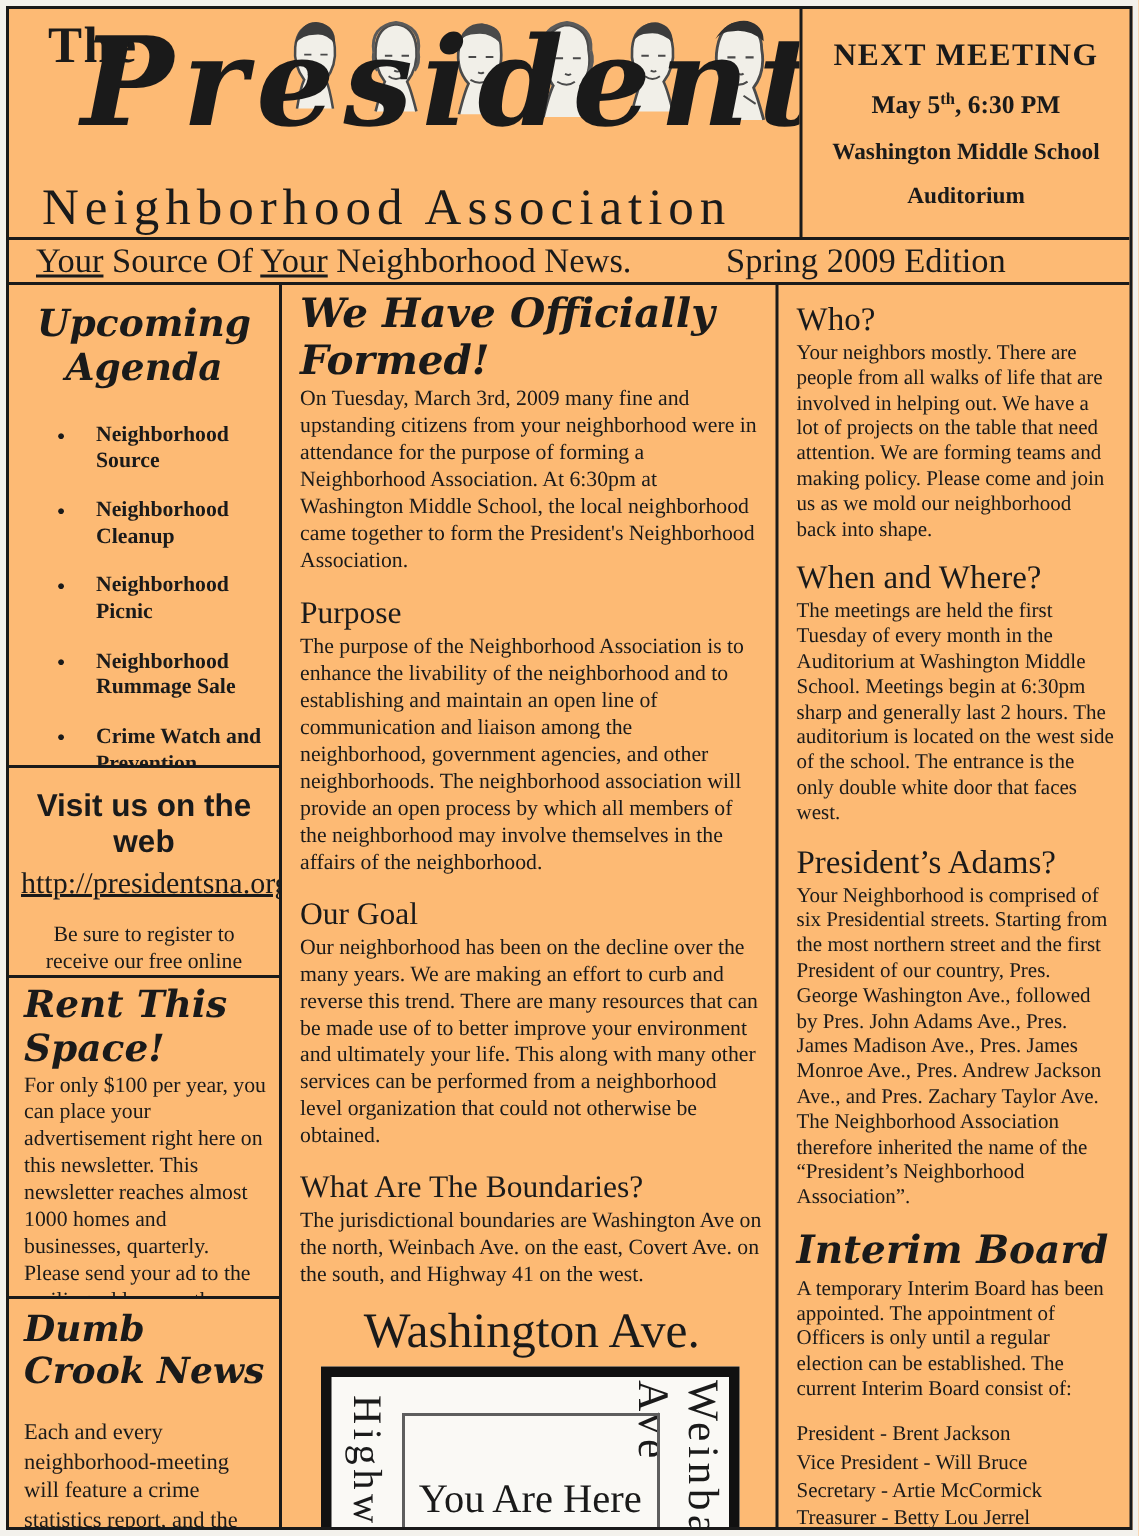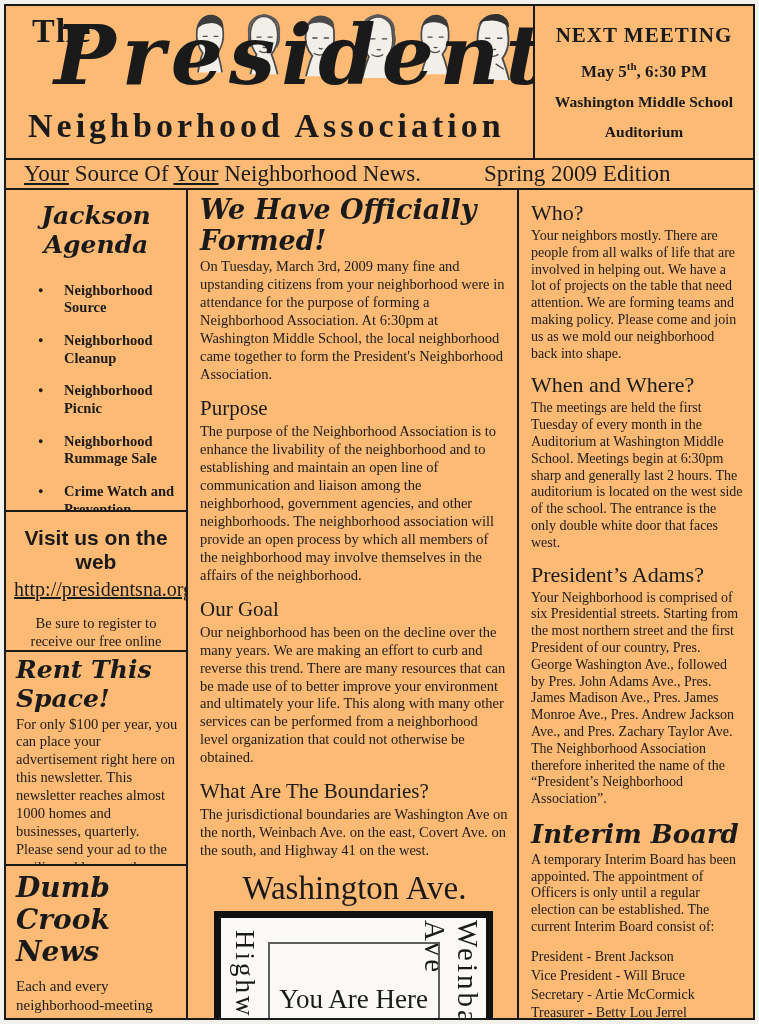--- a/index.html
+++ b/index.html
@@ -31,22 +31,22 @@
   }
   .portraits svg{display:block;}
   .script-title{
     position:absolute; left:48px; top:8px; z-index:2;
     font-family:"DejaVu Serif", serif;
     font-style:italic; font-weight:bold;
     font-size:82px; line-height:1; letter-spacing:6px;
     white-space:nowrap;
   }
   .subtitle{
-    position:absolute; left:22px; bottom:13px; z-index:2;
-    font-weight:bold; font-size:34px; letter-spacing:4px; white-space:nowrap;
+    position:absolute; left:22px; bottom:0px; z-index:2;
+    font-weight:normal; font-size:34px; letter-spacing:4px; white-space:nowrap;
   }
   .next-meeting{
     flex:0 0 206px;
     display:flex; flex-direction:column; align-items:center; justify-content:space-evenly;
     text-align:center; padding:6px 6px;
   }
   .nm-title{font-size:21px; font-weight:bold; letter-spacing:1px;}
   .nm-date{font-size:17px; font-weight:bold;}
   .nm-date sup{font-size:11px;}
   .nm-line{font-size:15.5px; font-weight:bold;}
@@ -80,21 +80,21 @@
     margin-bottom:15px; max-width:140px;
   }
   ul.agenda-list li::before{
     content:"\25CF"; position:absolute; left:-26px; top:3px; font-size:9px;
   }
   .web-h{font-family:"Liberation Sans", sans-serif; font-weight:bold; font-size:21px; margin-top:14px;}
   .web-link{font-size:20px; text-decoration:underline; display:inline-block; margin-top:4px; color:#1a1a1a; cursor:pointer;}
   .web-note{font-size:14.5px; line-height:1.22; margin-top:14px;}
   .rent-h{font-size:25px;}
   .body-p{font-size:14.5px; line-height:1.24; margin:2px 0 0 0;}
-  .crook-h{font-size:28px; margin-bottom:8px;}
+  .crook-h{font-size:24px; margin-bottom:19px;}
   
   .formed-h{font-size:27px; margin:2px 0 2px 0;}
   .mid-h{font-size:21px; margin:12px 0 1px 0; font-weight:normal;}
   .col-mid .body-p{margin-bottom:6px;}
   .washington{font-size:33px; text-align:center; margin-top:10px;}
   .map-box{
     margin:4px 16px 0 14px; border:7px solid #111;
     height:198px; position:relative; background:#faf9f5;
   }
   .v-label{writing-mode:vertical-rl; font-size:27px; letter-spacing:3px; position:absolute;}
@@ -166,21 +166,21 @@
 
   <div class="tagline-row">
     <span class="tagline-left"><span class="u">Your</span><span> Source Of </span><span class="u">Your</span><span> Neighborhood News.</span></span>
     <span class="edition">Spring 2009 Edition</span>
   </div>
 
   <div class="content">
 
     <div class="col-left">
       <div class="sec sec-agenda">
-        <div class="script-h agenda-h">Jackson Agenda</div>
+        <div class="script-h agenda-h">Upcoming Agenda</div>
         <ul class="agenda-list">
             <li>Neighborhood Source</li>
             <li>Neighborhood Cleanup</li>
             <li>Neighborhood Picnic</li>
             <li>Neighborhood Rummage Sale</li>
             <li>Crime Watch and Prevention</li>
           </ul>
       </div>
       <div class="sec sec-web">
         <div class="web-h">Visit us on the web</div>

